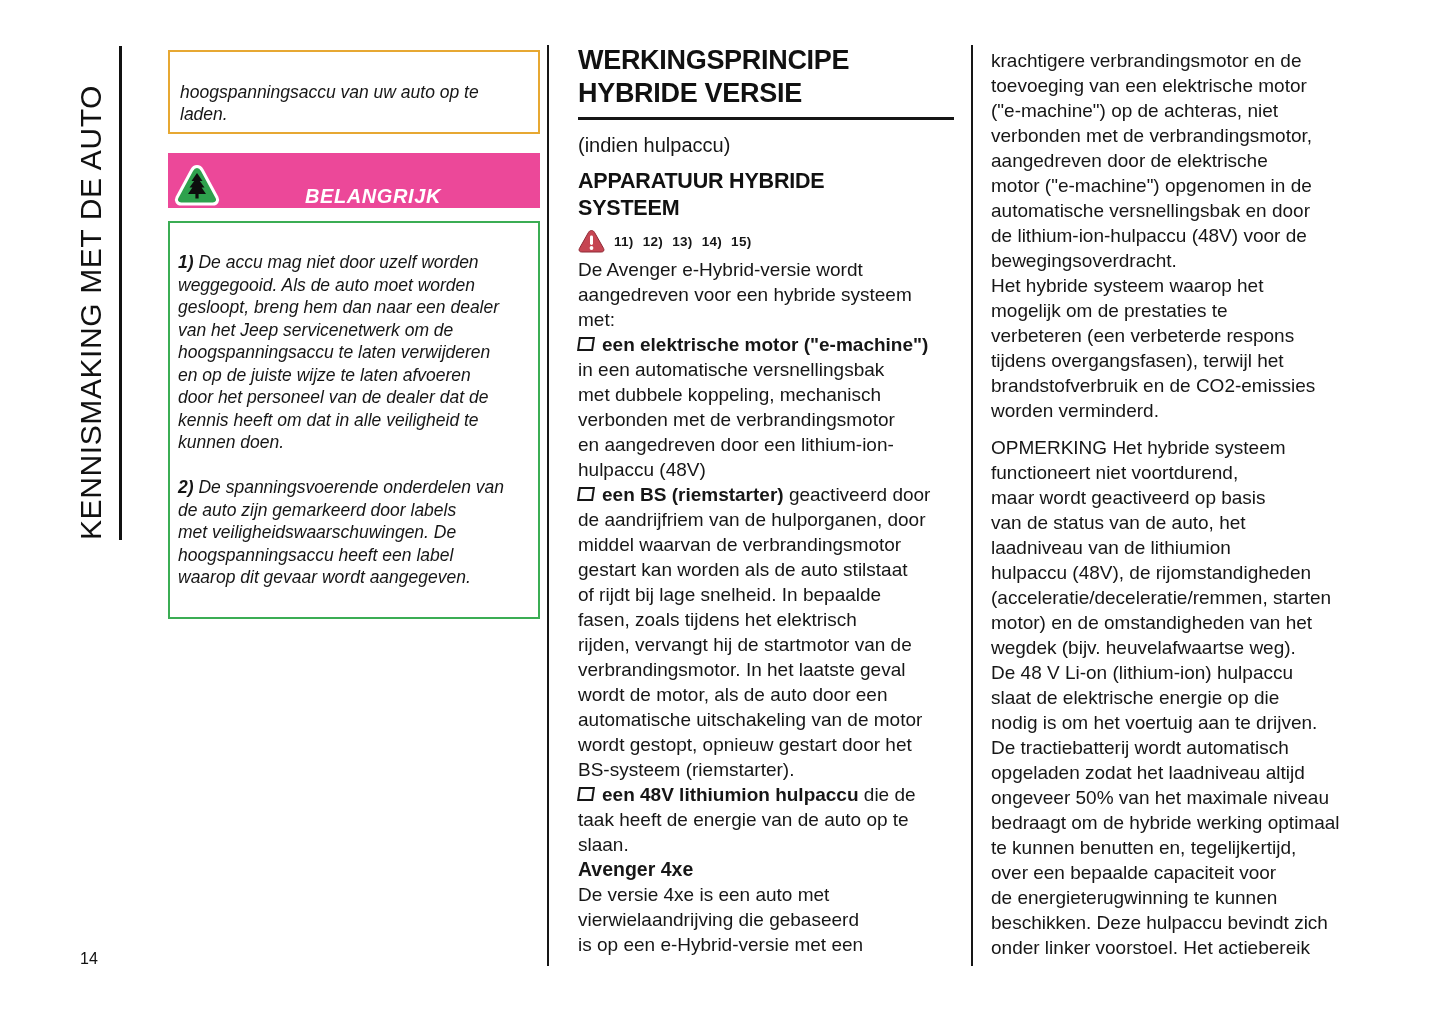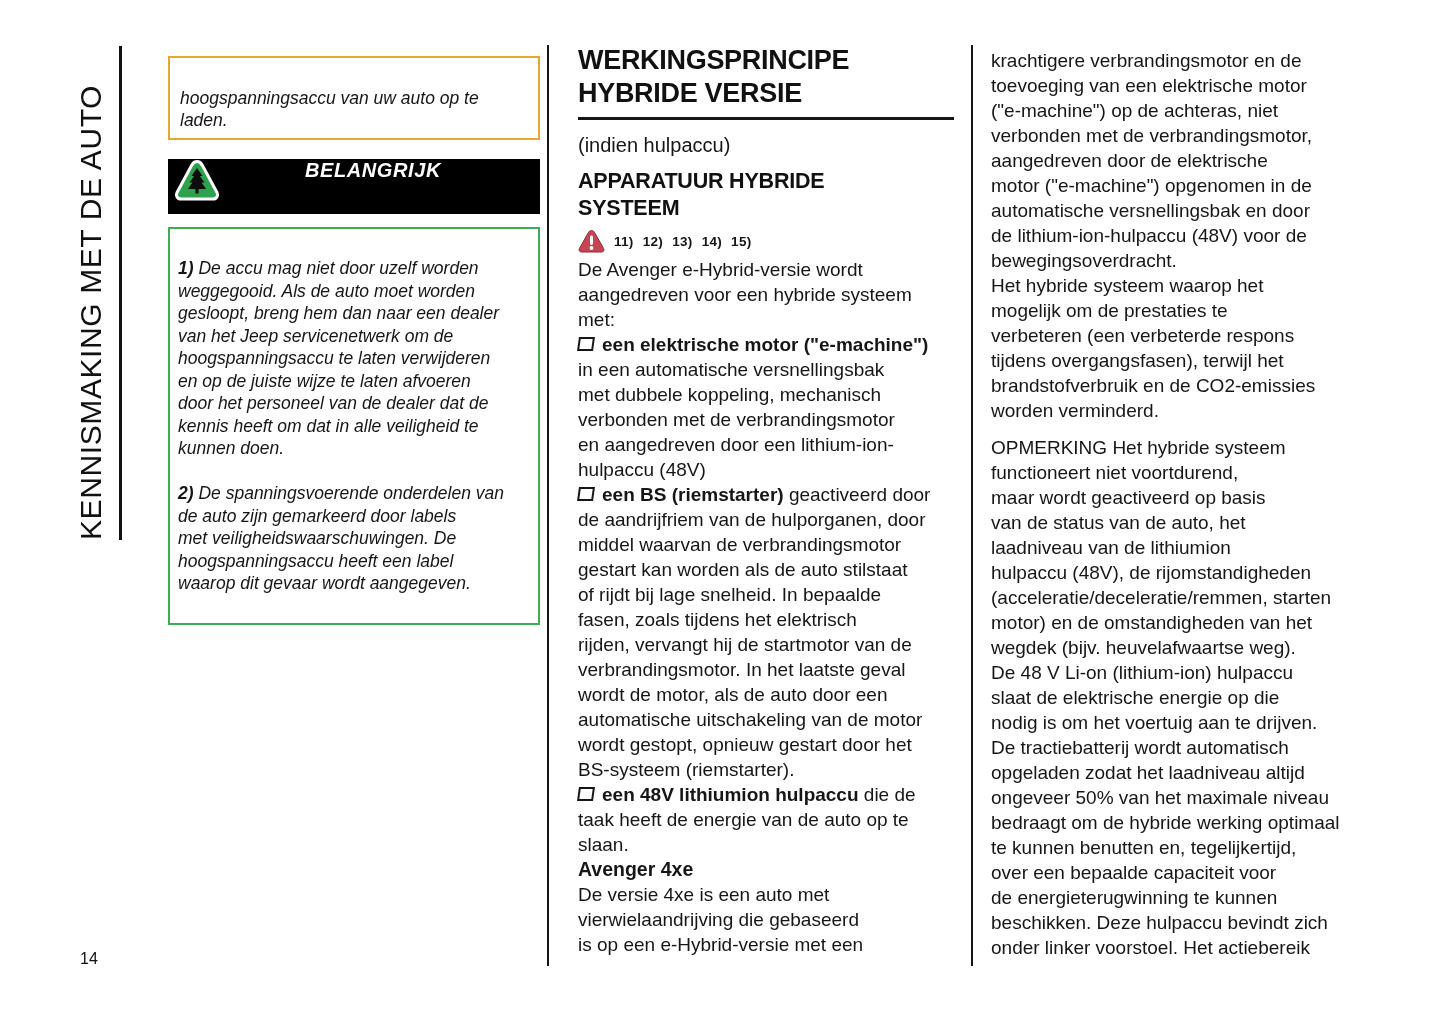--- a/index.html
+++ b/index.html
@@ -9,32 +9,32 @@
   }
   
   .sidebar-title {
     position:absolute; left:74px; top:48px; height:492px; width:44px;
     writing-mode:vertical-rl; transform:rotate(180deg);
     font-size:30px; letter-spacing:0.6px; color:#111; text-align:left;
   }
   .sidebar-rule { position:absolute; left:119px; top:46px; width:3px; height:494px; background:#111; }
 
   
-  .col1 { position:absolute; left:168px; top:56px; width:372px; }
+  .col1 { position:absolute; left:168px; top:50px; width:372px; }
   .note-box {
     border:2.5px solid; padding:6px 10px; font-style:italic;
     font-size:17.5px; line-height:22.5px; white-space:pre-line; box-sizing:border-box;
   }
   .yellow { border-color:#E7A832; }
   .green  { border-color:#3BAD54; margin-top:13px;padding-left:8px; }
   .note-item { margin:0; }
   .note-item b { font-style:italic; }
   .banner {
-    margin-top:19px; height:55px; background:#000000;
-    display:flex; align-items:flex-start; padding:0 14px 0 6px; box-sizing:border-box;
+    margin-top:19px; height:55px; background:#ec4899;
+    display:flex; align-items:flex-end; padding:0 14px 0 6px; box-sizing:border-box;
   }
   .banner-label {
     flex:1; text-align:center; color:#ffffff; font-weight:bold; font-style:italic;
     font-size:20px; letter-spacing:0.6px;
   }
 
   
   .divider { position:absolute; top:45px; height:921px; width:2px; background:#161616; }
   .d1 { left:547px; }
   .d2 { left:971px; }

